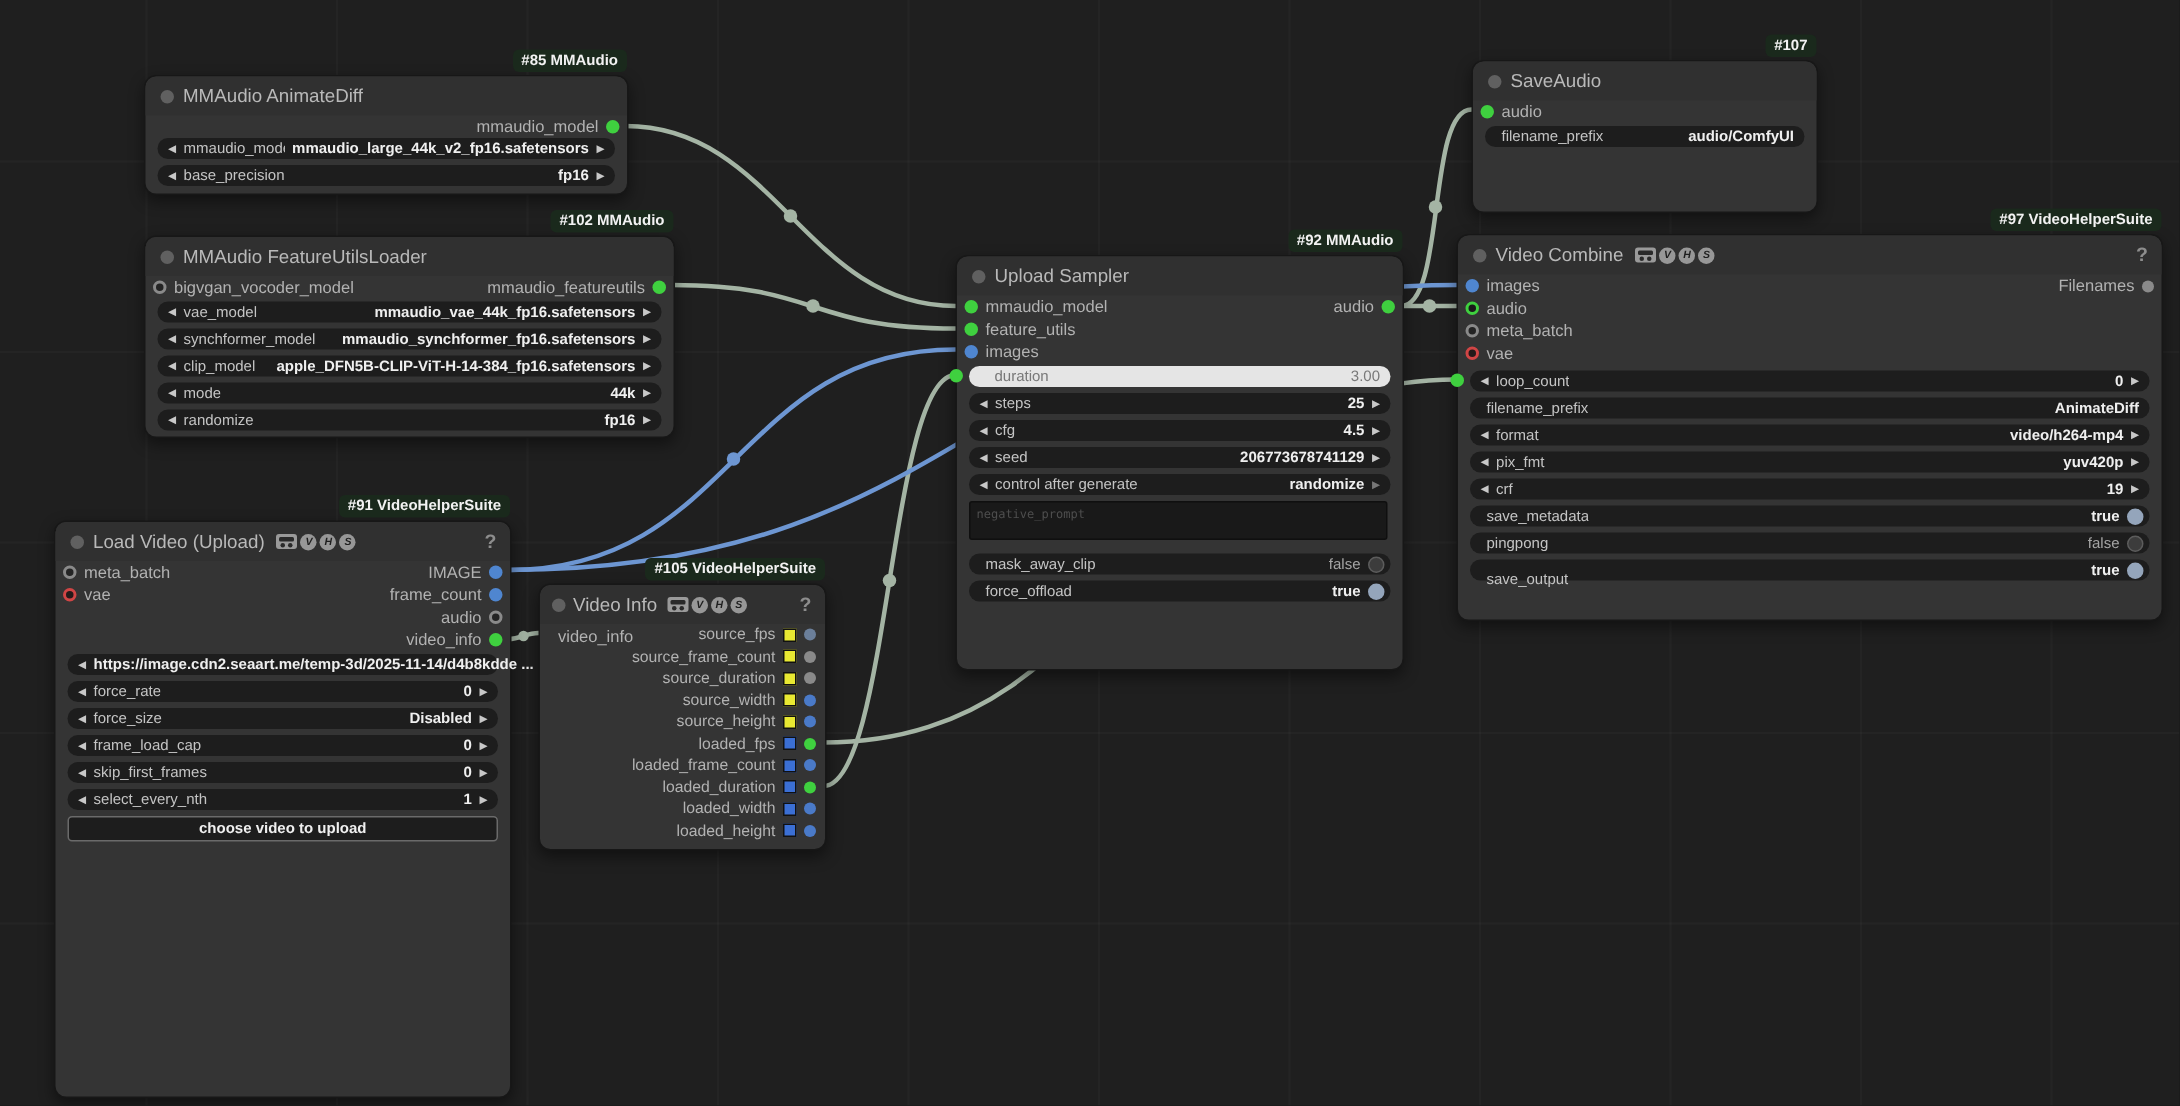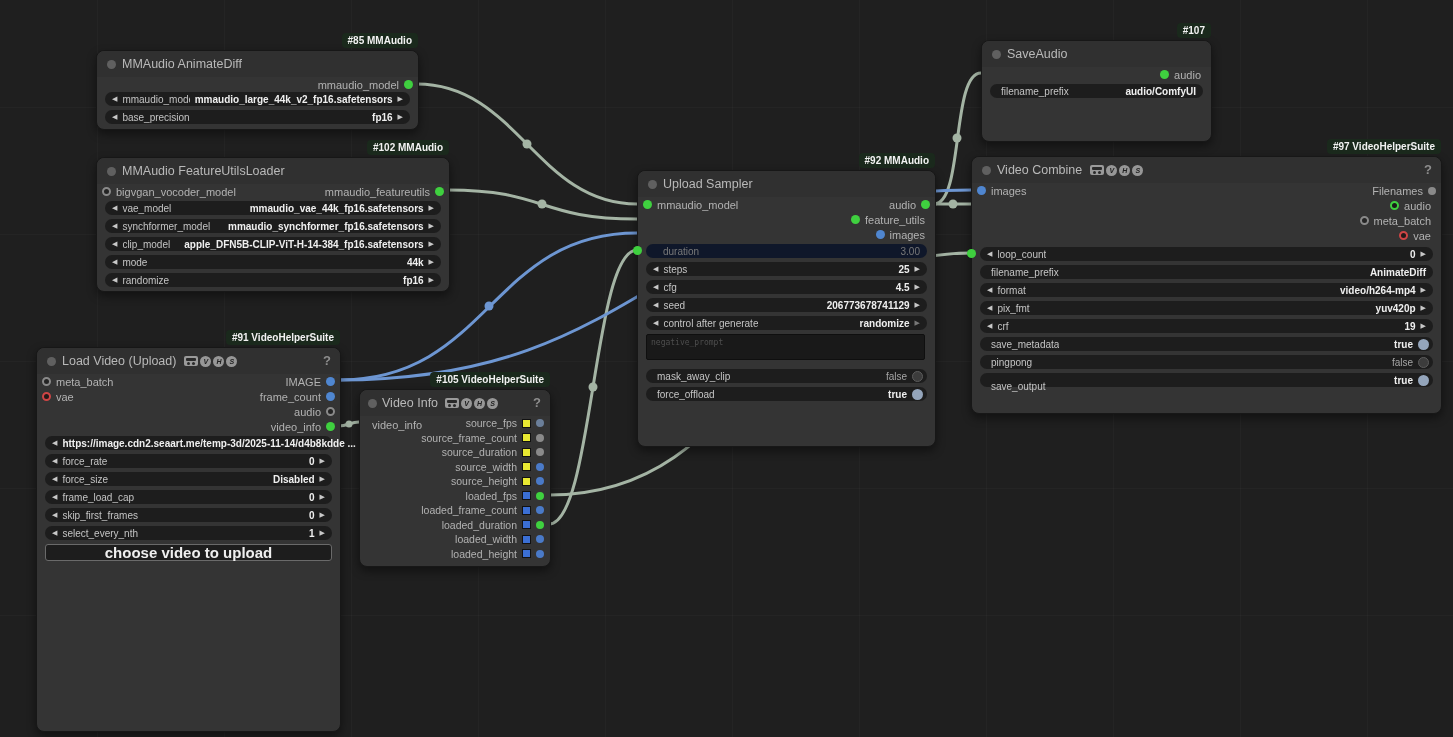--- a/index.html
+++ b/index.html
@@ -28,56 +28,56 @@
     position:relative;
   }
   .tdot{width:9px;height:9px;border-radius:50%;background:#606060;flex:0 0 auto;}
   .help{position:absolute;right:9px;top:5px;color:#8d8d8d;font-weight:bold;font-size:13px;}
   .vhs{display:flex;align-items:center;gap:2px;margin-left:2px;}
   .cassette{width:14px;height:10px;background:#9a9a9a;border-radius:2px;position:relative;display:inline-block;}
   .cassette:before{content:"";position:absolute;left:2px;top:2px;right:2px;height:3px;background:#2a2a2a;border-radius:1px;}
   .cassette:after{content:"";position:absolute;left:3px;bottom:1px;width:3px;height:3px;background:#2a2a2a;border-radius:50%;box-shadow:5px 0 0 #2a2a2a;}
   .cletter{width:11px;height:11px;border-radius:50%;background:#979797;color:#1e1e1e;
     font-size:7px;font-weight:bold;display:inline-flex;align-items:center;justify-content:center;}
-  .srow{display:flex;justify-content:flex-end;align-items:center;height:15px;position:relative;}
+  .srow{display:flex;justify-content:flex-start;align-items:center;height:15px;position:relative;}
   .sin{display:flex;align-items:center;gap:5px;margin-left:-5px;}
   .sout{display:flex;align-items:center;gap:5px;margin-right:-5px;margin-left:auto;}
   .slabel{color:#b2b2b2;font-size:11px;white-space:nowrap;}
   .dot{width:9px;height:9px;border-radius:50%;display:inline-block;flex:0 0 auto;box-sizing:border-box;}
   .dot.green{background:#3fd03f;}
   .dot.blue{background:#4f86d0;}
   .dot.gray{background:#8a8a8a;}
   .dot.graydonut{background:#242424;border:2px solid #8a8a8a;}
   .dot.greendonut{background:#1a1a1a;border:2px solid #3fd03f;}
   .dot.reddonut{background:#241a1a;border:2px solid #d04545;}
   .absdot{position:absolute;z-index:3;}
   .widgets{padding:0 8px;}
   .widget{
     height:14px;background:#1d1d1d;border-radius:8px;margin-bottom:4px;
     display:flex;align-items:center;padding:0 7px;gap:5px;font-size:10px;position:relative;
   }
   .arr{color:#c8c8c8;font-size:7px;flex:0 0 auto;}
   .wlabel{color:#c4c4c4;white-space:nowrap;overflow:hidden;}
   .wval{margin-left:auto;color:#efefef;font-weight:bold;white-space:nowrap;}
-  .widget.muted{background:#0f172a;}
+  .widget.muted{background:#e5e5e5;}
   .widget.muted .wlabel{color:#787878;}
   .widget.muted .wval{color:#787878;font-weight:normal;}
   .knob{width:11px;height:11px;border-radius:50%;flex:0 0 auto;margin-right:-3px;}
   .knob.on{background:#94a5bb;}
   .knob.off{background:#3c3c3c;border:1px solid #5c5c5c;box-sizing:border-box;}
   .wval.off{color:#a5a5a5;font-weight:normal;padding-left:40px;}
   .ta{
     display:block;width:calc(100% - 2px);box-sizing:border-box;height:26px;margin:0 0 9px 0;
     background:#191919;border:1px solid #0f0f0f;border-radius:2px;resize:none;
     font-family:"DejaVu Sans Mono", monospace;font-size:8px;color:#777;padding:3px 4px;
   }
   .ta::placeholder{color:#4e4e4e;}
   .btn{
     height:15px;margin:2px 0 0 0;background:#1d1d1d;border:1px solid #6a6a6a;border-radius:3px;
-    color:#efefef;font-weight:bold;font-size:15px;display:flex;align-items:center;justify-content:center;
+    color:#efefef;font-weight:bold;font-size:10px;display:flex;align-items:center;justify-content:center;
   }
   .vrow{display:flex;align-items:center;justify-content:flex-end;gap:5px;height:14.5px;padding-right:0;}
   .vrow .slabel{font-size:10.5px;}
   .sq{width:9px;height:9px;display:inline-block;flex:0 0 auto;border:1px solid #111;box-sizing:border-box;}
   .sq.y{background:#e8e832;}
   .sq.b{background:#3b6fd4;}
   .vrow .dot{width:8px;height:8px;margin-right:-4px;}
 </style>
 </head>
 <body>

